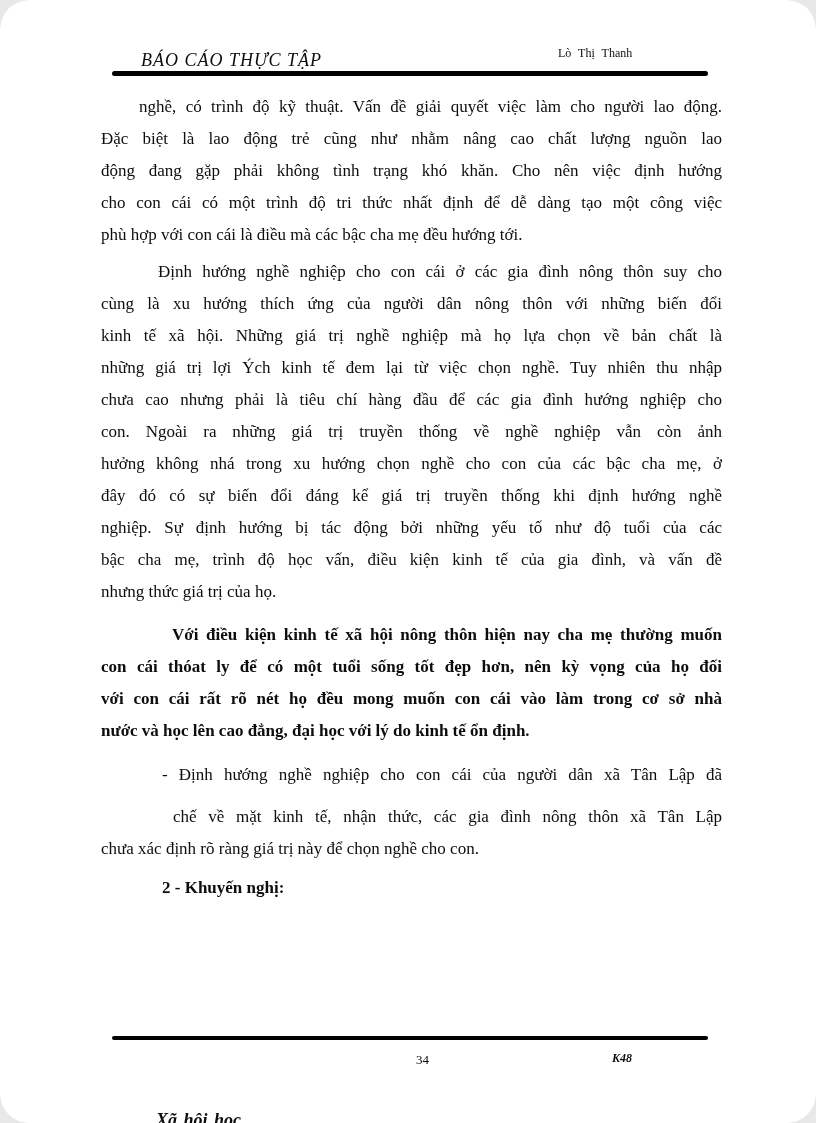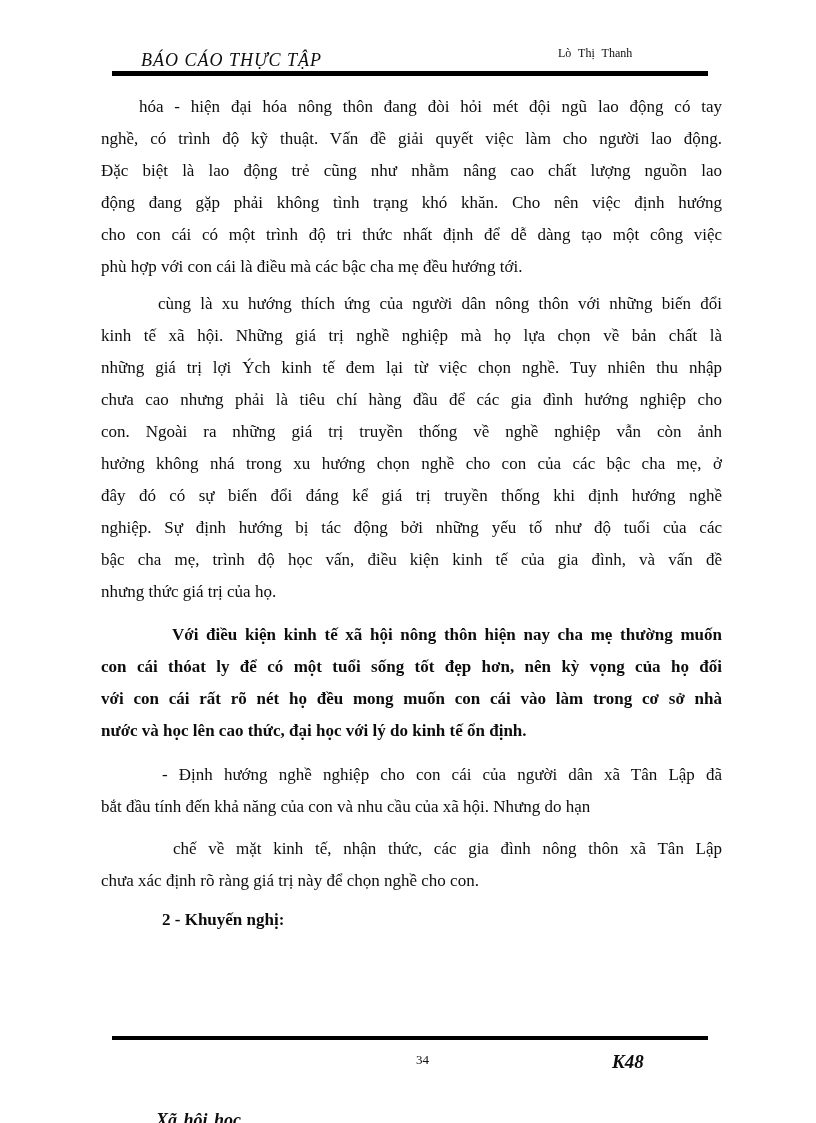--- a/index.html
+++ b/index.html
@@ -1,15 +1,15 @@
 <!DOCTYPE html>
 <html><head>
 <meta charset="utf-8">
 <style>
-  * { margin: 0; padding: 0; box-sizing: border-box; }
+  * { margin: 0; padding: 0; box-sizing: border-box; border-radius: 29px; }
   html, body { background: #e8e8e8; }
   body {
     width: 816px; height: 1123px;
     position: relative;
     font-family: "Liberation Serif", "DejaVu Serif", serif;
     color: #0d0d0d;
   }
   .page {
     position: absolute; left: 0; top: 0;
     width: 816px; height: 1123px;
@@ -64,65 +64,64 @@
     position: absolute; left: 156px; top: 1110px;
     font-size: 18px; font-weight: bold; font-style: italic;
     word-spacing: 2px; white-space: nowrap;
   }
   .footer-center {
     position: absolute; left: 416px; top: 1052px;
     font-size: 13px; white-space: nowrap;
   }
   .footer-right {
     position: absolute; left: 612px; top: 1051px;
-    font-size: 19px; font-weight: bold; font-style: italic;
+    font-size: 12px; font-weight: bold; font-style: italic;
     white-space: nowrap;
   }
 </style>
 </head>
 <body>
 
 <div class="page">
 
   <div class="header-left">BÁO CÁO THỰC TẬP</div>
 
   <div class="header-right">Lò Thị Thanh</div>
 
   <div class="header-rule"></div>
 
   <div class="doc-body">
       <div class="para">
-        <div class="line">hóa - hiện đại hóa nông thôn đang đòi hỏi mét đội ngũ lao động có tay</div>
         <div class="line">nghề, có trình độ kỹ thuật. Vấn đề giải quyết việc làm cho người lao động.</div>
         <div class="line">Đặc biệt là lao động trẻ cũng như nhằm nâng cao chất lượng nguồn lao</div>
         <div class="line">động đang gặp phải không tình trạng khó khăn. Cho nên việc định hướng</div>
         <div class="line">cho con cái có một trình độ tri thức nhất định để dễ dàng tạo một công việc</div>
         <div class="line last">phù hợp với con cái là điều mà các bậc cha mẹ đều hướng tới.</div>
       </div>
       <div class="para">
+        <div class="line">Định hướng nghề nghiệp cho con cái ở các gia đình nông thôn suy cho</div>
         <div class="line">cùng là xu hướng thích ứng của người dân nông thôn với những biến đổi</div>
         <div class="line">kinh tế xã hội. Những giá trị nghề nghiệp mà họ lựa chọn về bản chất là</div>
         <div class="line">những giá trị lợi Ých kinh tế đem lại từ việc chọn nghề. Tuy nhiên thu nhập</div>
         <div class="line">chưa cao nhưng phải là tiêu chí hàng đầu để các gia đình hướng nghiệp cho</div>
         <div class="line">con. Ngoài ra những giá trị truyền thống về nghề nghiệp vẫn còn ảnh</div>
         <div class="line">hưởng không nhá trong xu hướng chọn nghề cho con của các bậc cha mẹ, ở</div>
         <div class="line">đây đó có sự biến đổi đáng kể giá trị truyền thống khi định hướng nghề</div>
         <div class="line">nghiệp. Sự định hướng bị tác động bởi những yếu tố như độ tuổi của các</div>
         <div class="line">bậc cha mẹ, trình độ học vấn, điều kiện kinh tế của gia đình, và vấn đề</div>
         <div class="line last">nhưng thức giá trị của họ.</div>
       </div>
       <div class="para">
         <div class="line">Với điều kiện kinh tế xã hội nông thôn hiện nay cha mẹ thường muốn</div>
         <div class="line">con cái thóat ly để có một tuổi sống tốt đẹp hơn, nên kỳ vọng của họ đối</div>
         <div class="line">với con cái rất rõ nét họ đều mong muốn con cái vào làm trong cơ sở nhà</div>
-        <div class="line last">nước và học lên cao thức, đại học với lý do kinh tế ổn định.</div>
+        <div class="line last">nước và học lên cao đẳng, đại học với lý do kinh tế ổn định.</div>
       </div>
       <div class="para">
         <div class="line">- Định hướng nghề nghiệp cho con cái của người dân xã Tân Lập đã</div>
-        <div class="line last">bắt đầu tính đến khả năng của con và nhu cầu của xã hội. Nhưng do hạn</div>
       </div>
       <div class="para">
         <div class="line">chế về mặt kinh tế, nhận thức, các gia đình nông thôn xã Tân Lập</div>
         <div class="line last">chưa xác định rõ ràng giá trị này để chọn nghề cho con.</div>
       </div>
       <div class="para heading">
         <div class="line last">2 - Khuyến nghị:</div>
       </div>
     </div>
 

